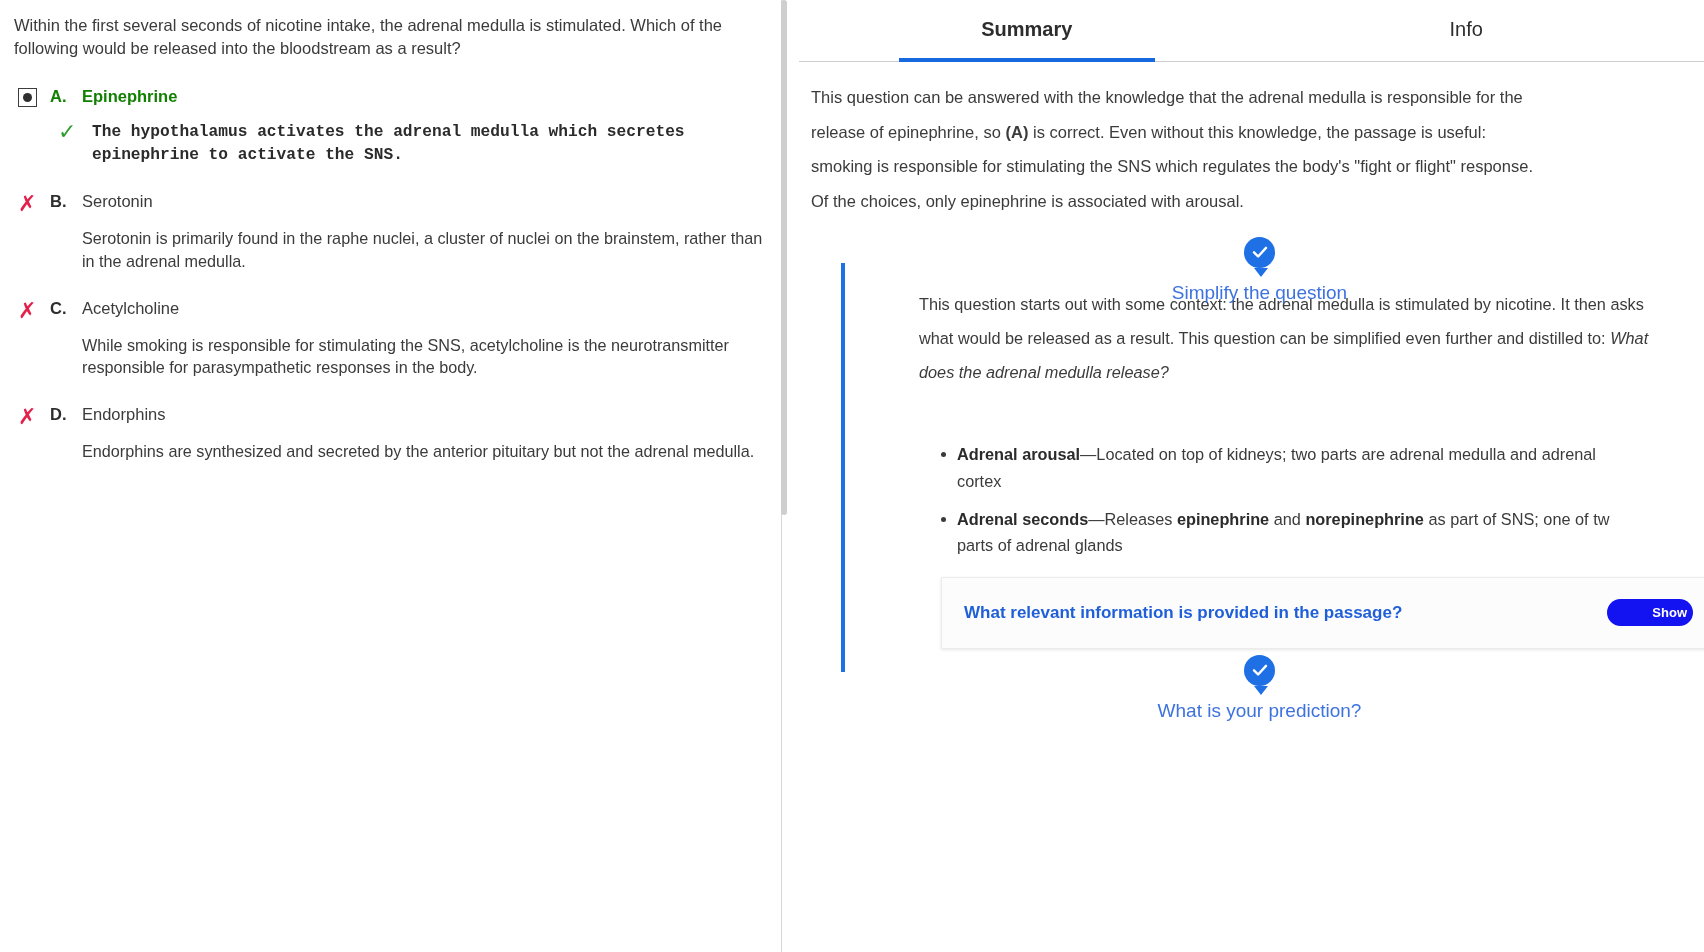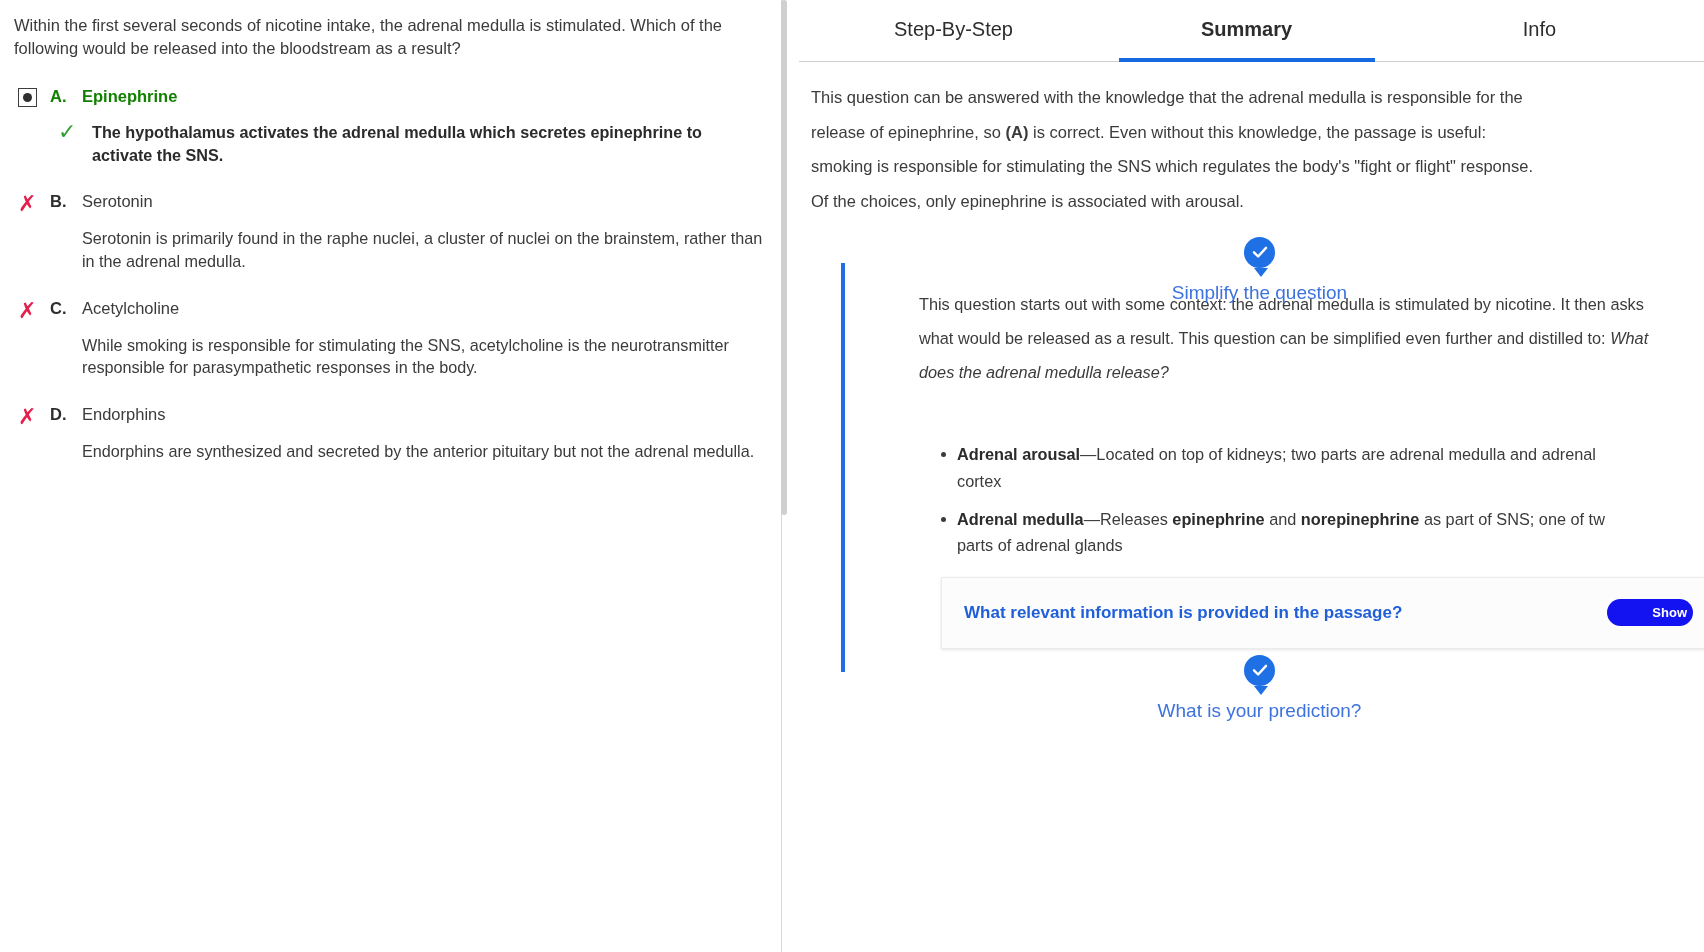--- a/index.html
+++ b/index.html
@@ -97,21 +97,21 @@
     width: 34px;
     flex: 0 0 34px;
     font-family: "DejaVu Sans", sans-serif;
   }
   .expl-text {
     font-size: 16.2px;
     line-height: 1.40;
     color: #3b3b3b;
     max-width: 690px;
   }
-  .expl-text.bold { font-weight: bold; color: #2b2b2b; }
+  .expl-text.bold { font-weight: bold; color: #2b2b2b; font-family: Liberation Mono, monospace; }
   .expl-row.plain { padding-left: 72px; margin-top: 12px; }
   .expl-row.plain .expl-text { max-width: 705px; }
 
   
   #divider {
     position: absolute;
     left: 781px; top: 0;
     width: 1px; height: 952px;
     background: #d8d8d8;
   }
@@ -360,21 +360,20 @@
       </div>
     </div>
 
     <div id="divider"></div>
     <div id="left-scrollbar"></div>
   </div>
 
   <div id="right-panel">
 
     <div id="tabs">
-      <div class="tab">Step-By-Step</div>
       <div class="tab active">Summary</div>
       <div class="tab">Info</div>
     </div>
 
     <div id="right-body">
 
       <p class="summary-intro"><span>This question can be answered with the knowledge that the adrenal medulla is responsible for the release of epinephrine, so </span><b>(A)</b><span> is correct. Even without this knowledge, the passage is useful: smoking is responsible for stimulating the SNS which regulates the body's "fight or flight" response. Of the choices, only epinephrine is associated with arousal.</span></p>
 
       <div class="steps">
 
@@ -392,21 +391,21 @@
           <div class="step-body">
             <p><span>This question starts out with some context: the adrenal medulla is stimulated by nicotine. It then asks what would be released as a result. This question can be simplified even further and distilled to: </span><span class="italic">What does the adrenal medulla release?</span></p>
           </div>
         </div>
 
         <div class="step" style="margin-top:26px;">
           <div class="rail" style="top:-26px; height:276px;"></div>
           <div class="step-body" style="line-height:1.6; padding-top:14px;">
             <ul class="kv">
               <li><b>Adrenal arousal</b><span>—Located on top of kidneys; two parts are adrenal medulla and adrenal</span><br><span class="wrapline">cortex</span></li>
-              <li><b>Adrenal medulla</b><span>—Releases </span><b>epinephrine</b><span> and </span><b>norepinephrine</b><span> as part of SNS; one of tw</span><br><span class="wrapline">parts of adrenal glands</span></li>
+              <li><b>Adrenal seconds</b><span>—Releases </span><b>epinephrine</b><span> and </span><b>norepinephrine</b><span> as part of SNS; one of tw</span><br><span class="wrapline">parts of adrenal glands</span></li>
             </ul>
 
             <div class="show-card">
               <div class="sc-q">What relevant information is provided in the passage?</div>
               <button class="show-btn">Show</button>
             </div>
           </div>
         </div>
 
         <div class="step" style="">

